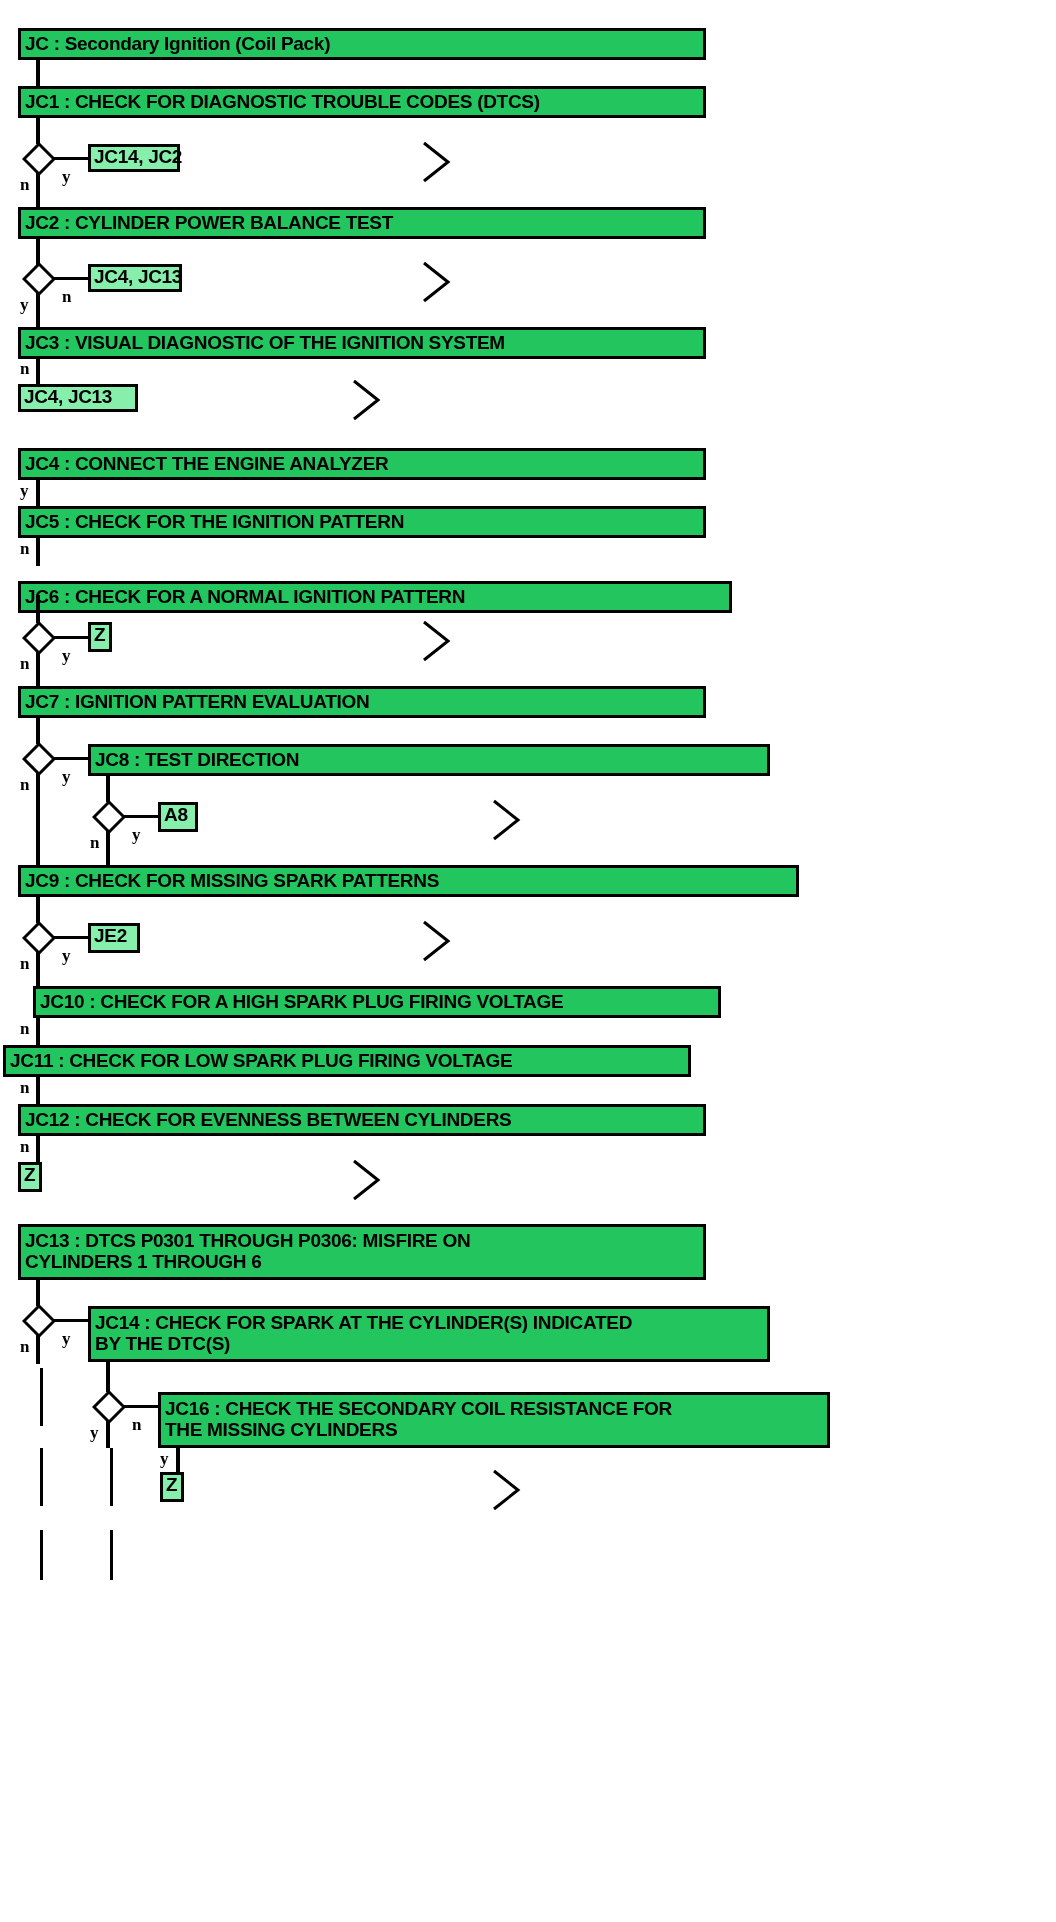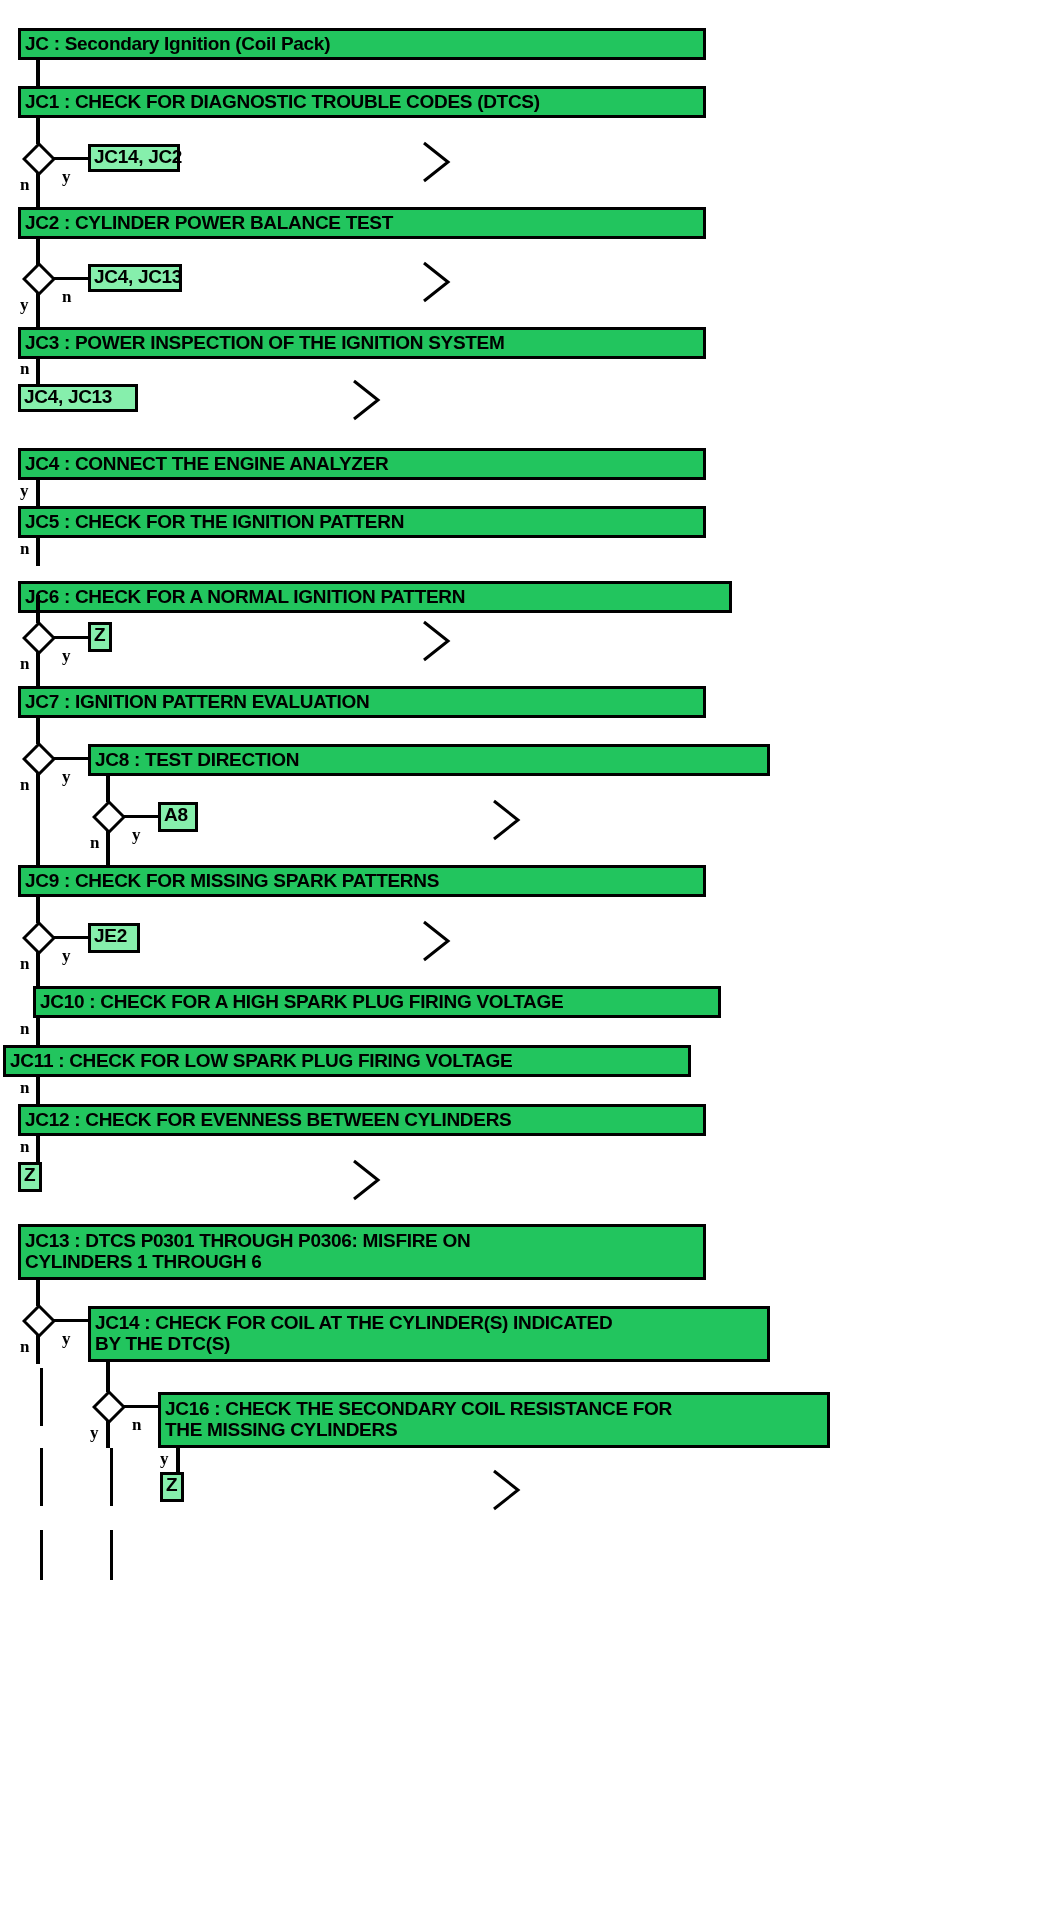--- a/index.html
+++ b/index.html
@@ -150,21 +150,21 @@
   <div class="blabel" style="left:62px; top:288px;">n</div>
   <div class="vline" style="left:36px; top:292px; height:36px;"></div>
 
   <div class="chev" style="left:420px; top:260px;">
     <svg width="36" height="44" viewBox="0 0 36 44">
       <polyline points="4,3 28,22 4,41" fill="none" stroke="#000000" stroke-width="3"></polyline>
     </svg>
   </div>
 
   <div class="pbox" style="left:18px; top:327px; width:688px; height:32px;">
-    <span class="ptext">JC3 : POWER INSPECTION OF THE IGNITION SYSTEM</span>
+    <span class="ptext">JC3 : VISUAL DIAGNOSTIC OF THE IGNITION SYSTEM</span>
   </div>
   <div class="vline" style="left:36px; top:357px; height:28px;"></div>
   <div class="blabel" style="left:20px; top:360px;">n</div>
   <div class="rbox" style="left:18px; top:384px; width:120px; height:28px;">
     <span class="rtext">JC4, JC13</span>
   </div>
 
   <div class="chev" style="left:350px; top:378px;">
     <svg width="36" height="44" viewBox="0 0 36 44">
       <polyline points="4,3 28,22 4,41" fill="none" stroke="#000000" stroke-width="3"></polyline>
@@ -239,21 +239,21 @@
   <div class="blabel" style="left:90px; top:834px;">n</div>
   <div class="blabel" style="left:132px; top:826px;">y</div>
   <div class="vline" style="left:106px; top:830px; height:38px;"></div>
 
   <div class="chev" style="left:490px; top:798px;">
     <svg width="36" height="44" viewBox="0 0 36 44">
       <polyline points="4,3 28,22 4,41" fill="none" stroke="#000000" stroke-width="3"></polyline>
     </svg>
   </div>
 
-  <div class="pbox" style="left:18px; top:865px; width:688px; height:32px;">
+  <div class="pbox" style="left:18px; top:865px; width:781px; height:32px;">
     <span class="ptext">JC9 : CHECK FOR MISSING SPARK PATTERNS</span>
   </div>
   <div class="vline" style="left:36px; top:895px; height:28px;"></div>
 
   <div class="diamond" style="left:22px; top:921px;">
     <svg width="34" height="34" viewBox="0 0 34 34">
       <polygon points="17,2 32,17 17,32 2,17" fill="#ffffff" stroke="#000000" stroke-width="3"></polygon>
     </svg>
   </div>
   <div class="hline" style="left:54px; top:936px; width:36px;"></div>
@@ -307,21 +307,21 @@
     <svg width="34" height="34" viewBox="0 0 34 34">
       <polygon points="17,2 32,17 17,32 2,17" fill="#ffffff" stroke="#000000" stroke-width="3"></polygon>
     </svg>
   </div>
   <div class="hline" style="left:54px; top:1319px; width:36px;"></div>
   <div class="blabel" style="left:20px; top:1338px;">n</div>
   <div class="blabel" style="left:62px; top:1330px;">y</div>
   <div class="vline" style="left:36px; top:1334px; height:30px;"></div>
 
   <div class="pbox" style="left:88px; top:1306px; width:682px; height:56px;">
-    <span class="ptext">JC14 : CHECK FOR COIL AT THE CYLINDER(S) INDICATED
+    <span class="ptext">JC14 : CHECK FOR SPARK AT THE CYLINDER(S) INDICATED
 BY THE DTC(S)</span>
   </div>
   <div class="vline" style="left:106px; top:1360px; height:32px;"></div>
 
   <div class="diamond" style="left:92px; top:1390px;">
     <svg width="34" height="34" viewBox="0 0 34 34">
       <polygon points="17,2 32,17 17,32 2,17" fill="#ffffff" stroke="#000000" stroke-width="3"></polygon>
     </svg>
   </div>
   <div class="hline" style="left:124px; top:1405px; width:36px;"></div>

